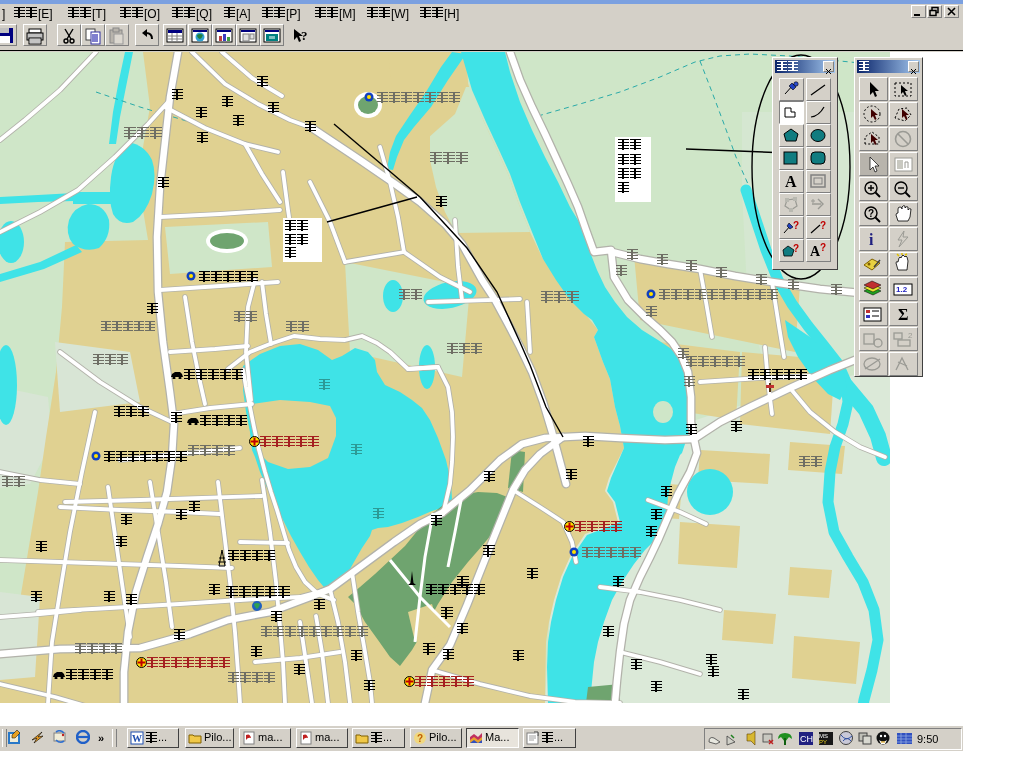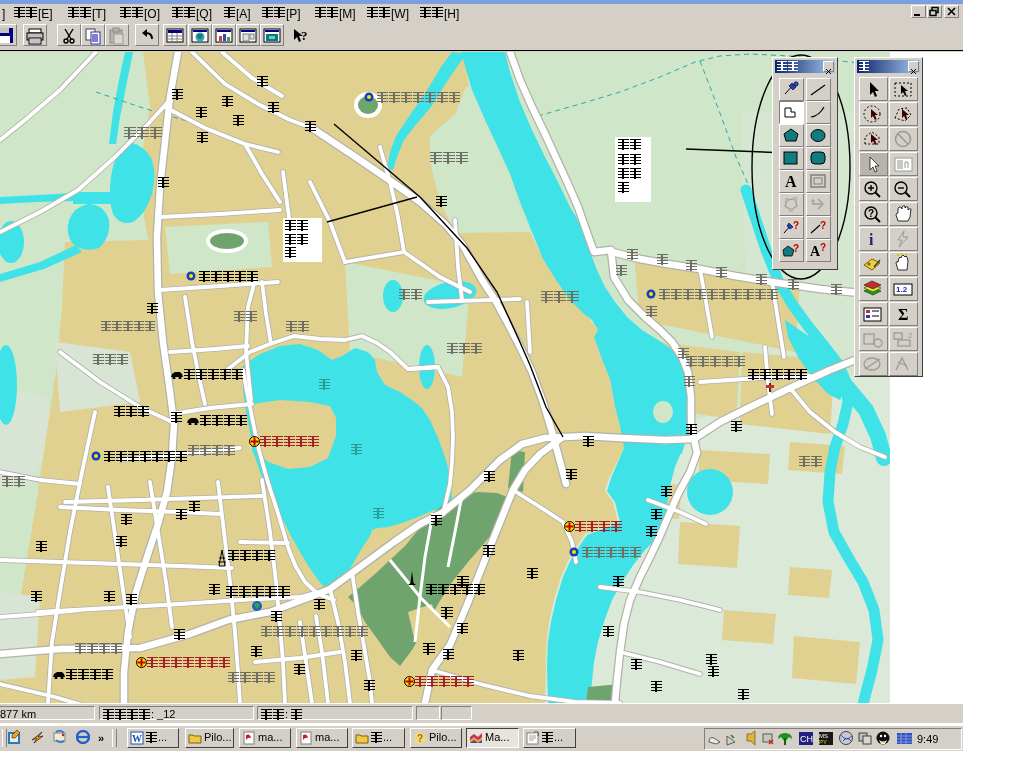--- a/index.html
+++ b/index.html
@@ -780,27 +780,20 @@
  <span class="btn" style="position:absolute;left:4px;top:294px;width:29px;height:24px"><svg width="27" height="22">
             <ellipse cx="12" cy="11" rx="8" ry="6" fill="none" stroke="#9a9a94" stroke-width="1.3"></ellipse>
             <path d="M5 16 L20 6" stroke="#9a9a94" stroke-width="1.3"></path>
           </svg></span>
  <span class="btn" style="position:absolute;left:34px;top:294px;width:29px;height:24px"><svg width="27" height="22">
             <path d="M6 17 L12 5 L18 17" fill="none" stroke="#9a9a94" stroke-width="1.3"></path>
             <path d="M8 9 L17 13" stroke="#9a9a94" stroke-width="1.3"></path>
           </svg></span>
 </div>
 </div>
-<div id="status">
- <div class="seg" style="left:-4px;width:99px">877 km</div>
- <div class="seg" style="left:99px;width:155px"><span class="cj" style="margin-top:1px"></span><span class="cj" style="margin-top:1px"></span><span class="cj" style="margin-top:1px"></span><span class="cj" style="margin-top:1px"></span>: _12</div>
- <div class="seg" style="left:257px;width:156px"><span class="cj" style="margin-top:1px"></span><span class="cj" style="margin-top:1px"></span>: <span class="cj" style="margin-top:1px"></span></div>
- <div class="seg" style="left:416px;width:24px"></div>
- <div class="seg" style="left:441px;width:31px"></div>
-</div>
 <div id="taskbar">
  <div style="position:absolute;left:2px;top:3px;width:3px;height:18px;border-left:1px solid #fff;border-right:1px solid #808080"></div>
  <span class="tico" style="left:8px;position:absolute;top:4px"><svg width="14" height="14">
           <rect x="0" y="2" width="12" height="12" fill="#2878c8"></rect>
           <rect x="2" y="4" width="8" height="8" fill="#f0ecd8"></rect>
           <path d="M9 0 L12 3 L7 8 L4 8 L4 5 Z" fill="#e8a020" stroke="#000" stroke-width="0.5"></path>
         </svg></span>
  <span class="tico" style="left:30px;position:absolute;top:4px"><svg width="14" height="14">
           <path d="M2 10 L12 2 L8 7 L13 6 L4 13 L7 8 Z" fill="#f0a020" stroke="#000" stroke-width="0.6"></path>
         </svg></span>
@@ -868,15 +861,15 @@
    <rect x="152" y="3" width="8" height="8" fill="#c0c0b8" stroke="#404040"></rect>
           <rect x="156" y="6" width="8" height="8" fill="#d8d8d0" stroke="#404040"></rect>
    <circle cx="176" cy="8" r="6.5" fill="#101010"></circle>
           <circle cx="174" cy="6" r="1.2" fill="#fff"></circle>
           <circle cx="178" cy="6" r="1.2" fill="#fff"></circle>
           <path d="M172 10 Q176 13 180 10 L178 14 L174 14 Z" fill="#fff"></path>
           <path d="M174 12 h4" stroke="#e0a000"></path>
    <rect x="190" y="3" width="15" height="11" fill="#3050c0"></rect>
           <path d="M190 6 h15 M190 9 h15 M190 12 h15 M194 3 v11 M199 3 v11" stroke="#90a8e0" stroke-width="0.8"></path>
   </svg>
-  <span style="position:absolute;left:212px;top:4px;font-size:11px">9:49</span>
+  <span style="position:absolute;left:212px;top:4px;font-size:11px">9:50</span>
  </div>
 </div>
 </div>
 </body></html>

